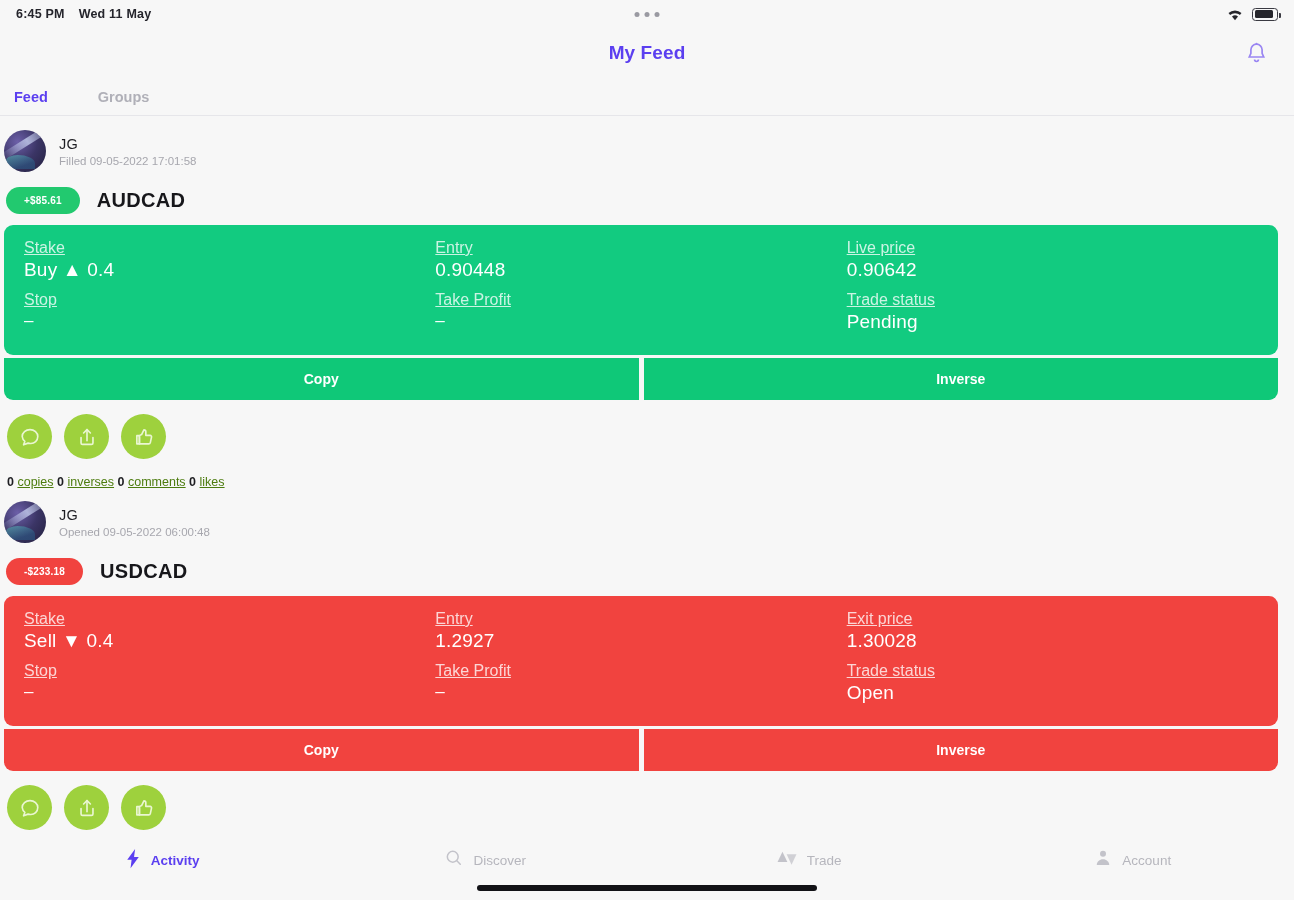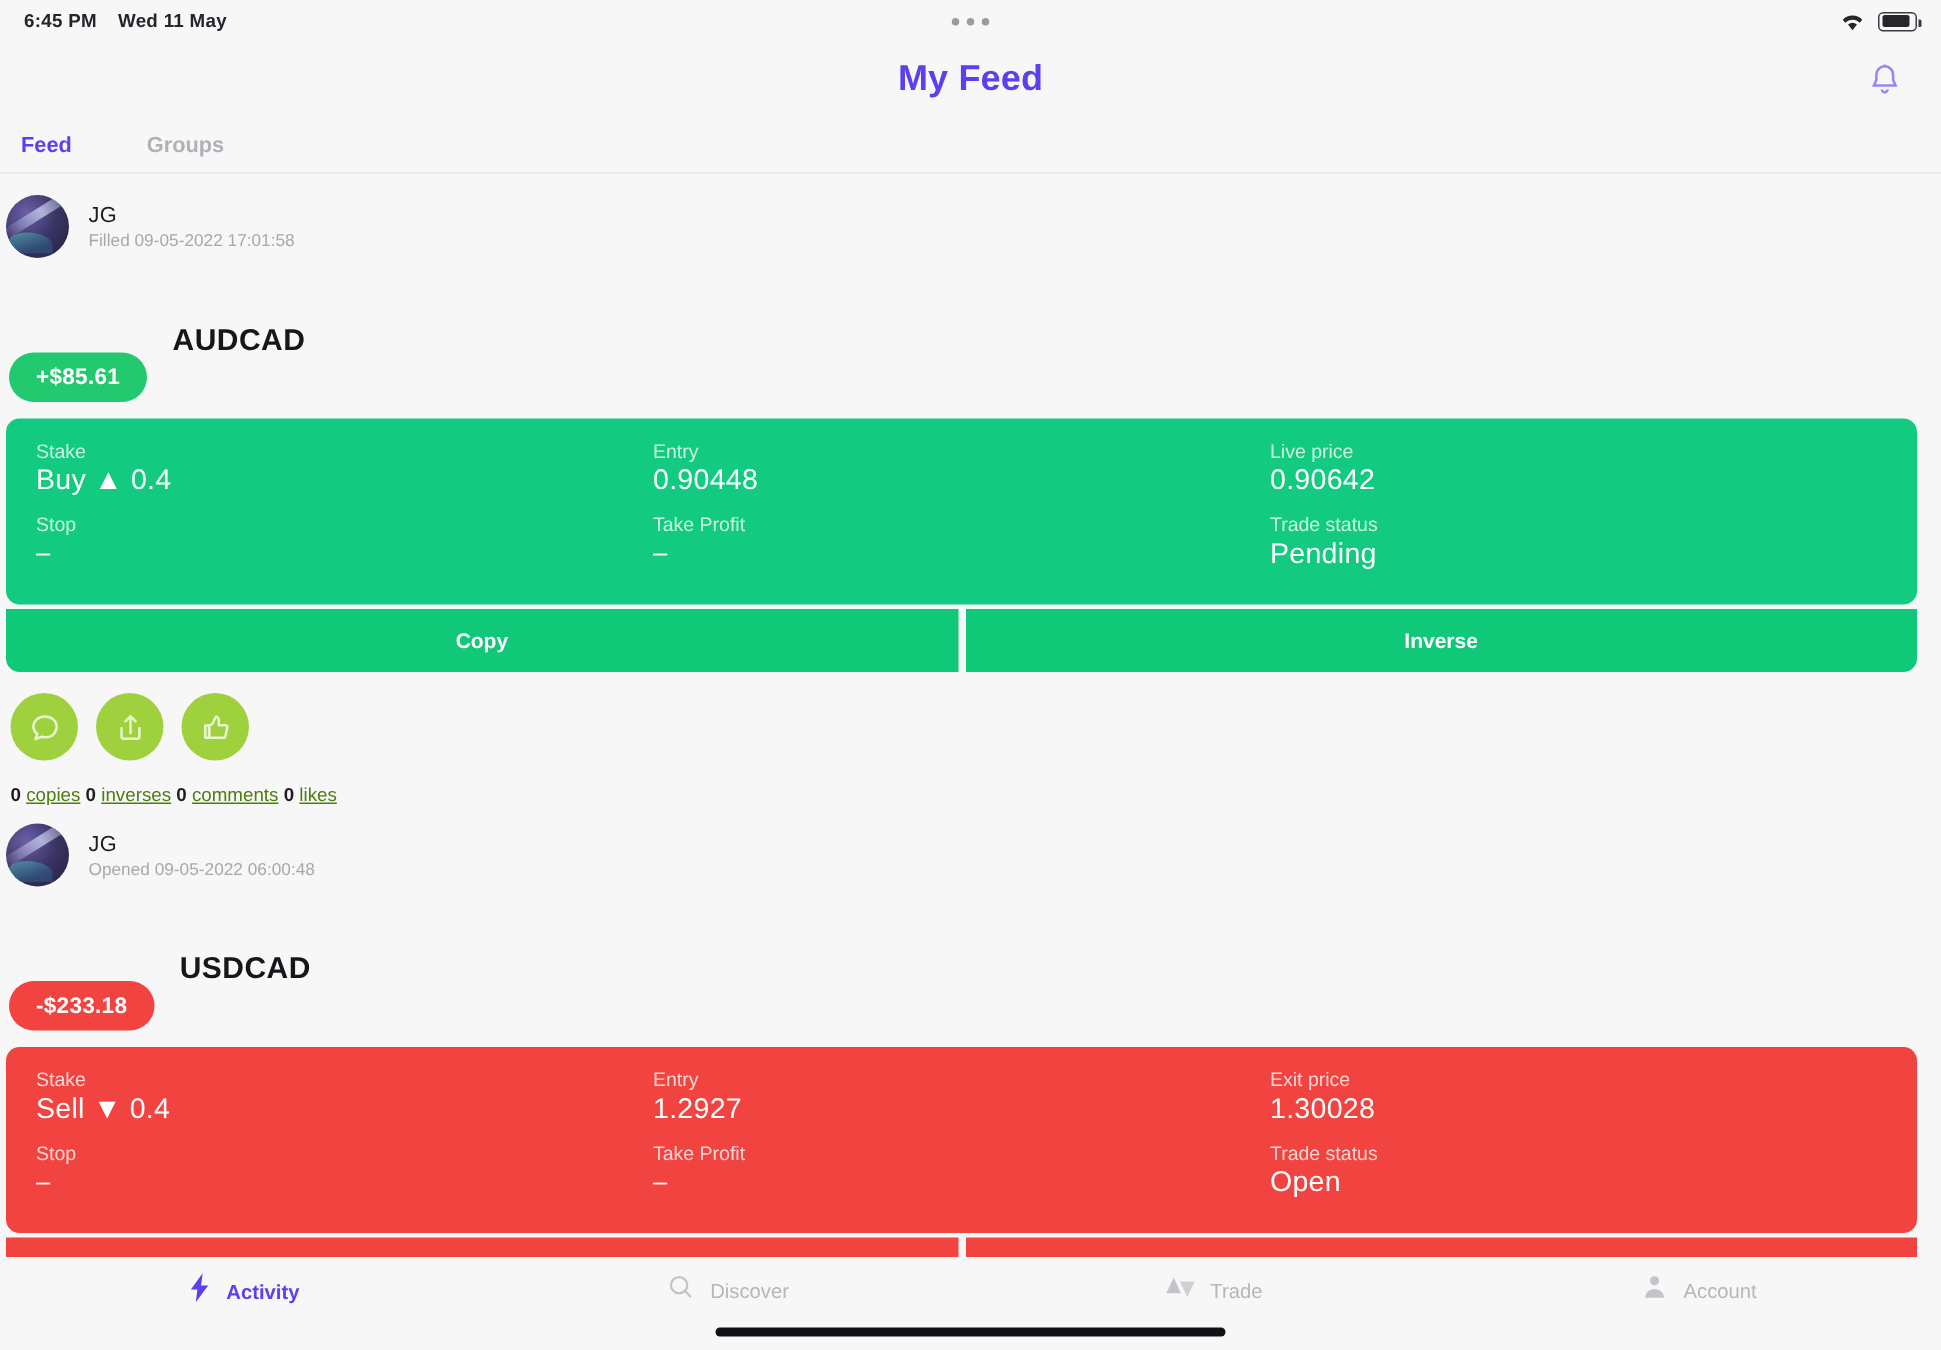--- a/index.html
+++ b/index.html
@@ -20,21 +20,21 @@
   .sb-dots { position: absolute; left: 50%; transform: translateX(-50%); display: flex; gap: 5px; }
   .sb-dots i { width: 5px; height: 5px; border-radius: 50%; background: #9a9aa2; display: block; }
   .sb-right { margin-left: auto; display: flex; align-items: center; gap: 8px; }
   .wifi svg { display: block; }
   .battery { width: 26px; height: 13px; border: 1.5px solid #3a3a42; border-radius: 3.5px; position: relative; padding: 1.5px; }
   .battery::after { content: ""; position: absolute; right: -4px; top: 4px; width: 2px; height: 5px; background: #3a3a42; border-radius: 0 1px 1px 0; }
   .battery i { display: block; height: 100%; width: 88%; background: #26262c; border-radius: 1.5px; }
 
   
   .navbar { height: 50px; position: relative; display: flex; align-items: center; justify-content: center; }
-  .nav-title { font-size: 24px; color: #5b3ff0; font-weight: bold; letter-spacing: .1px; }
+  .nav-title { font-size: 19px; color: #5b3ff0; font-weight: bold; letter-spacing: .1px; }
   .bell-btn { position: absolute; right: 22px; top: 50%; transform: translateY(-50%); width: 32px; height: 32px; display: flex; align-items: center; justify-content: center; }
 
   
   .tabs { height: 38px; display: flex; align-items: center; gap: 50px; padding: 0 14px; border-bottom: 1px solid #e6e6ea; }
   .tab { font-size: 14.5px; font-weight: bold; color: #b0b0b8; }
   .tab.active { color: #5b3ff0; }
 
   
   .feed { padding: 0; }
   .post { padding: 14px 16px 0 4px; }
@@ -45,30 +45,30 @@
       radial-gradient(circle at 32% 28%, #6c5fa8 0%, #3b3566 48%, #221f3c 100%);
     position: relative; overflow: hidden; flex: none;
   }
   .avatar::before { content:""; position:absolute; left:-10%; top:18%; width:130%; height:7px; background:linear-gradient(90deg,rgba(180,190,230,.05),rgba(205,215,245,.75),rgba(180,190,230,.05)); transform:rotate(-32deg); }
   .avatar::after { content:""; position:absolute; left:4%; bottom:6%; width:70%; height:34%; background:linear-gradient(160deg,#5fcbc4,#2a5f8a 70%); opacity:.55; border-radius:40% 60% 0 0; }
   .who { display: flex; flex-direction: column; gap: 3px; }
   .who-name { font-size: 14.5px; color: #1d1d22; font-weight: normal; letter-spacing:.2px; }
   .who-time { font-size: 11.5px; color: #a7a7ae; }
 
   .post-title-row { display: flex; align-items: center; gap: 17px; margin: 15px 0 11px 2px; }
-  .pnl-badge { border-radius: 22px; padding: 8px 18px; color: #fff; font-size: 15px; font-weight: bold; letter-spacing:.2px;margin-top:48px; }
+  .pnl-badge { border-radius: 22px; padding: 8px 18px; color: #fff; font-size: 10px; font-weight: bold; letter-spacing:.2px; }
   .pnl-badge.up { background: #22c96f; }
   .pnl-badge.down { background: #f1433f; }
   .symbol { font-size: 20px; font-weight: bold; color: #17171b; letter-spacing: .3px; }
 
   .card { border-radius: 9px; color: #fff; padding: 14px 20px 16px 20px; }
   .card.up { background: #12cb80; }
   .card.down { background: #f1433f; }
   .card-grid { display: grid; grid-template-columns: 1fr 1fr 1fr; row-gap: 4px; }
-  .cell-label { font-size: 13px; color: rgba(255,255,255,.78); margin-bottom: 2px; }
+  .cell-label { font-size: 16px; color: rgba(255,255,255,.78); margin-bottom: 2px; text-decoration: underline; }
   .cell-value { font-size: 19px; font-weight: normal; color: #fff; letter-spacing: .2px; }
   .cell-value.dash { font-size: 17px; }
   .cell-block { padding-bottom: 6px; }
 
   .btn-row { display: flex; margin-top: 3px; gap: 5px; }
   .action-btn { flex: 1; border: none; color: #fff; font-size: 14px; font-weight: bold; padding: 13px 0; border-radius: 0 0 9px 9px; font-family: inherit; cursor: pointer; }
   .action-btn.up { background: #0fc878; }
   .action-btn.down { background: #f1433f; }
   .action-btn.left { border-radius: 0 0 0 9px; }
   .action-btn.right { border-radius: 0 0 9px 0; }

